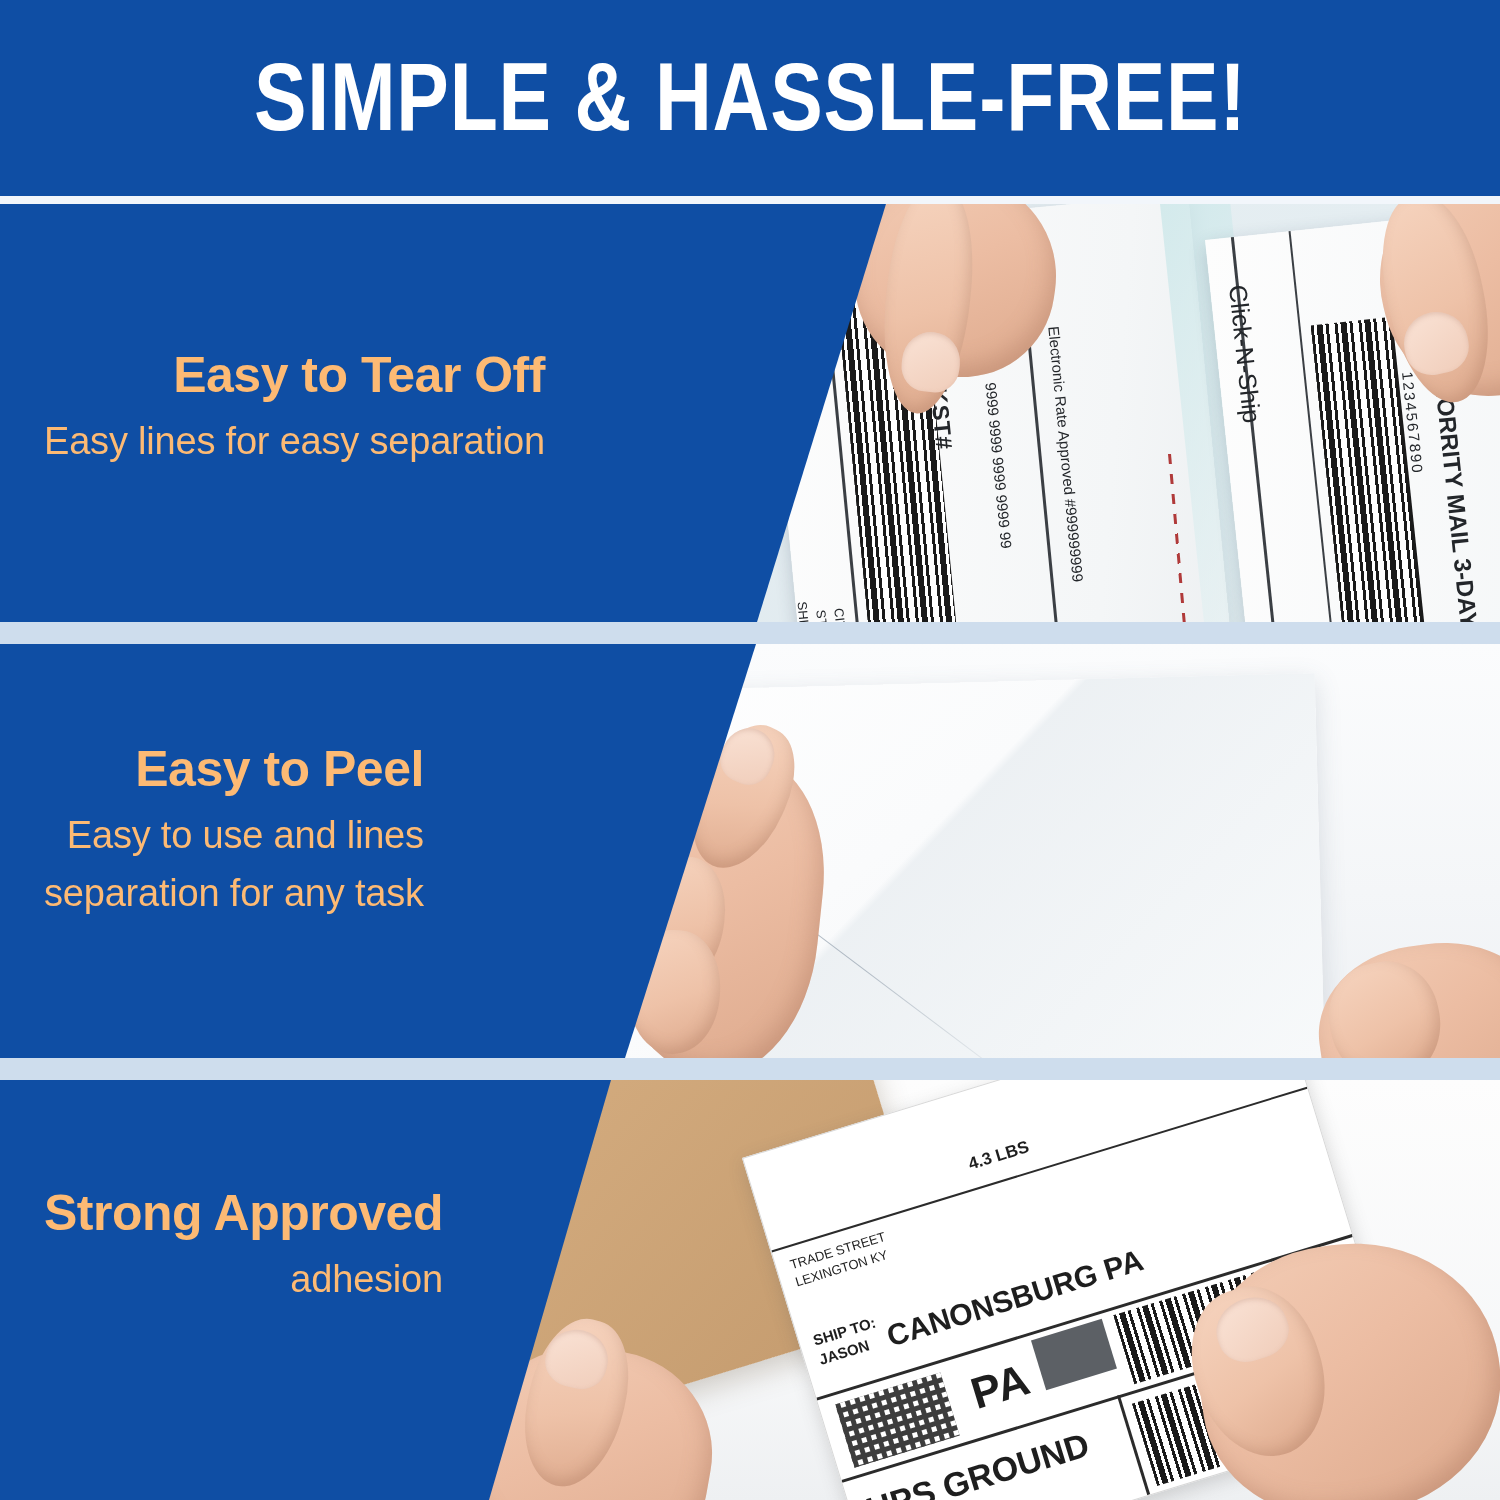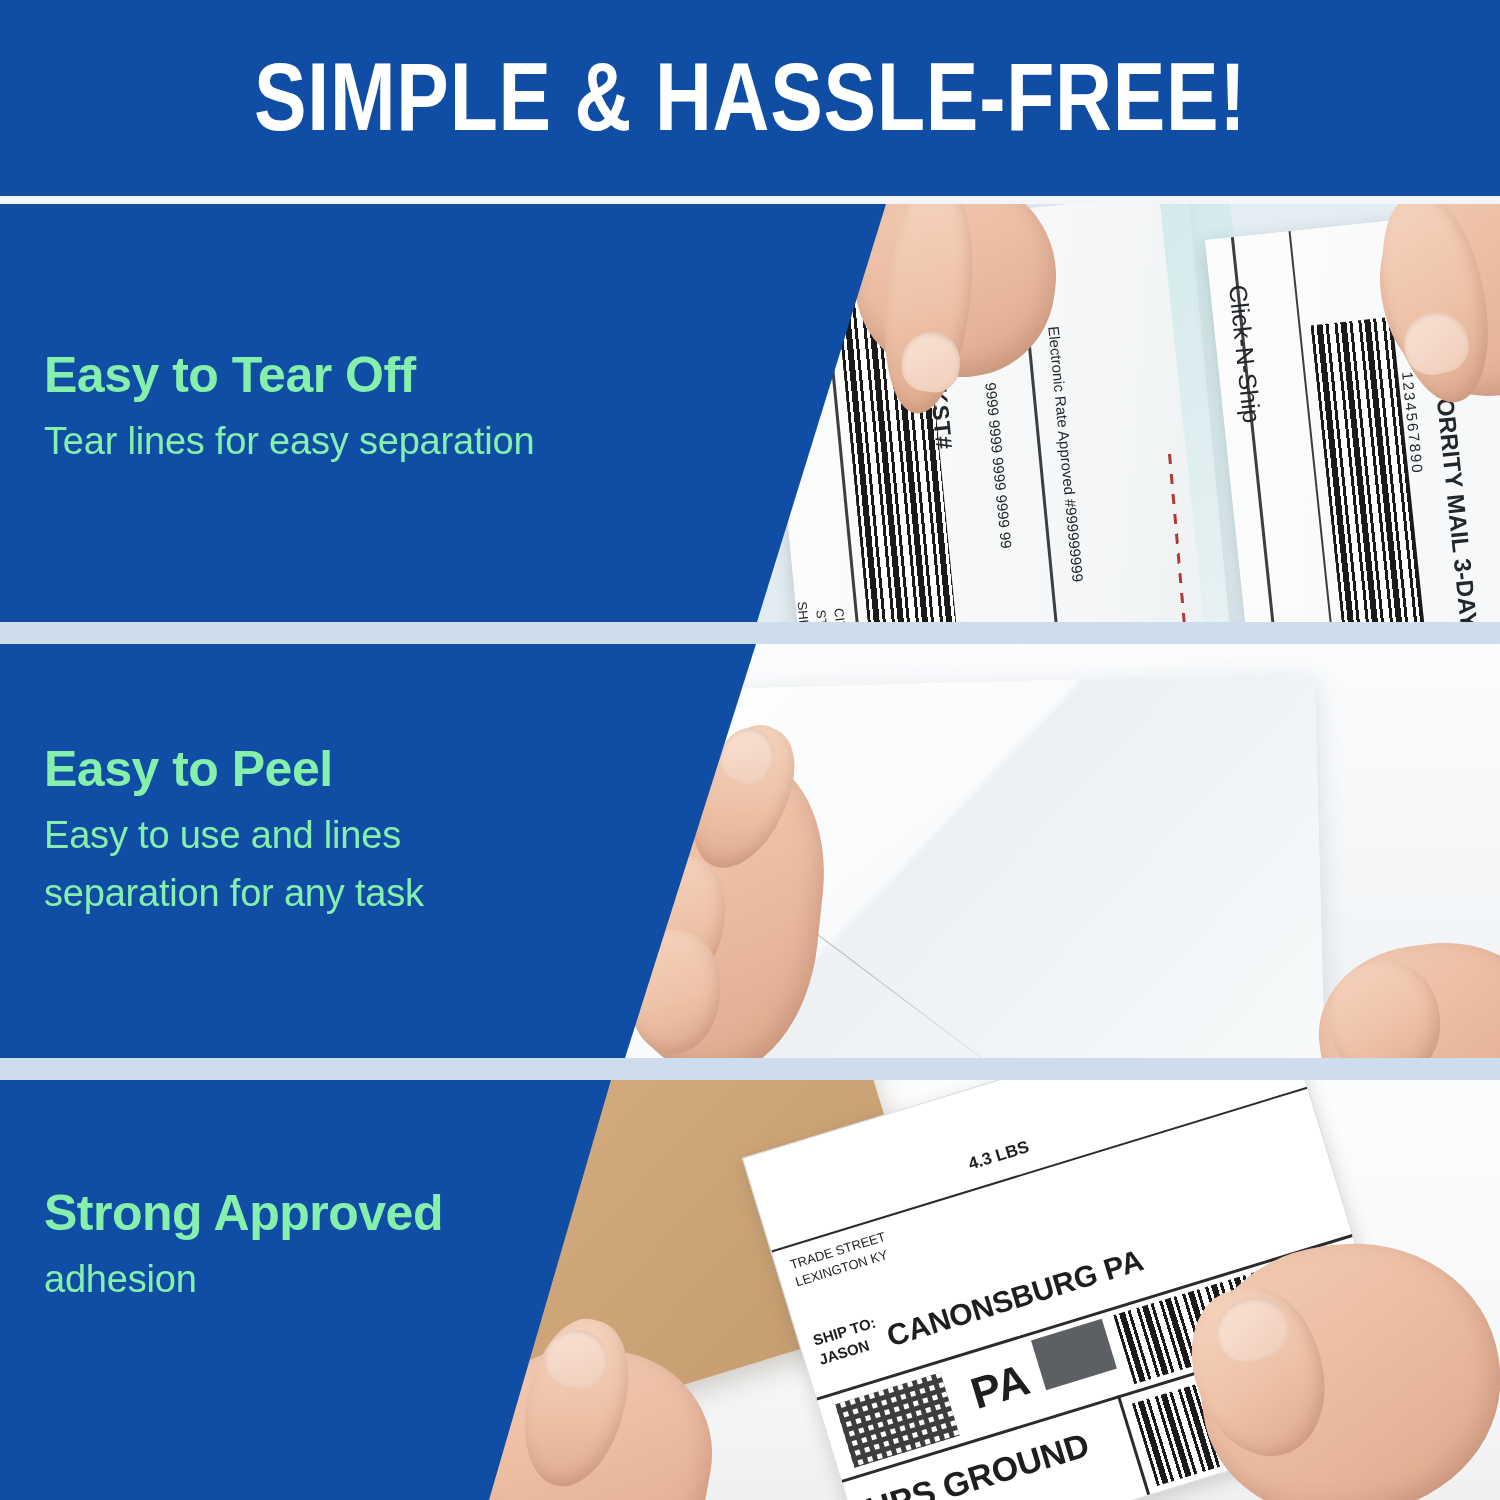--- a/index.html
+++ b/index.html
@@ -80,21 +80,22 @@
     z-index: 10;
   }
   .panel-1 .blue-wedge { clip-path: polygon(0 0, 886px 0, 757px 100%, 0 100%); }
   .panel-2 .blue-wedge { clip-path: polygon(0 0, 756px 0, 625px 100%, 0 100%); }
   .panel-3 .blue-wedge { clip-path: polygon(0 0, 611px 0, 489px 100%, 0 100%); }
 
   .copy {
     position: absolute;
     z-index: 20;
     left: 44px;
-    color: #86efac;
+    color: #fdba74;
+    text-align: right;
   }
   .copy h2 {
     margin: 0 0 10px 0;
     font-size: 50px;
     font-weight: bold;
     line-height: 1.1;
     letter-spacing: -0.5px;
   }
   .copy p {
     margin: 0;
@@ -317,21 +318,21 @@
 
       <div class="hand" style="left:1380px; top:-40px; width:230px; height:230px; transform:rotate(-14deg);"></div>
       <div class="finger" style="left:1388px; top:-10px; width:96px; height:210px; transform:rotate(-12deg);"></div>
       <div class="nail" style="left:1404px; top:108px; width:64px; height:62px; transform:rotate(-12deg);"></div>
     </div>
 
     <div class="blue-wedge"></div>
 
     <div class="copy">
       <h2>Easy to Tear Off</h2>
-      <p>Tear lines for easy separation</p>
+      <p>Easy lines for easy separation</p>
     </div>
   </div>
 
   <div class="divider d-one"></div>
 
   <div class="panel panel-2">
 
     <div class="photo">
       <div class="p2-bg"></div>
 

